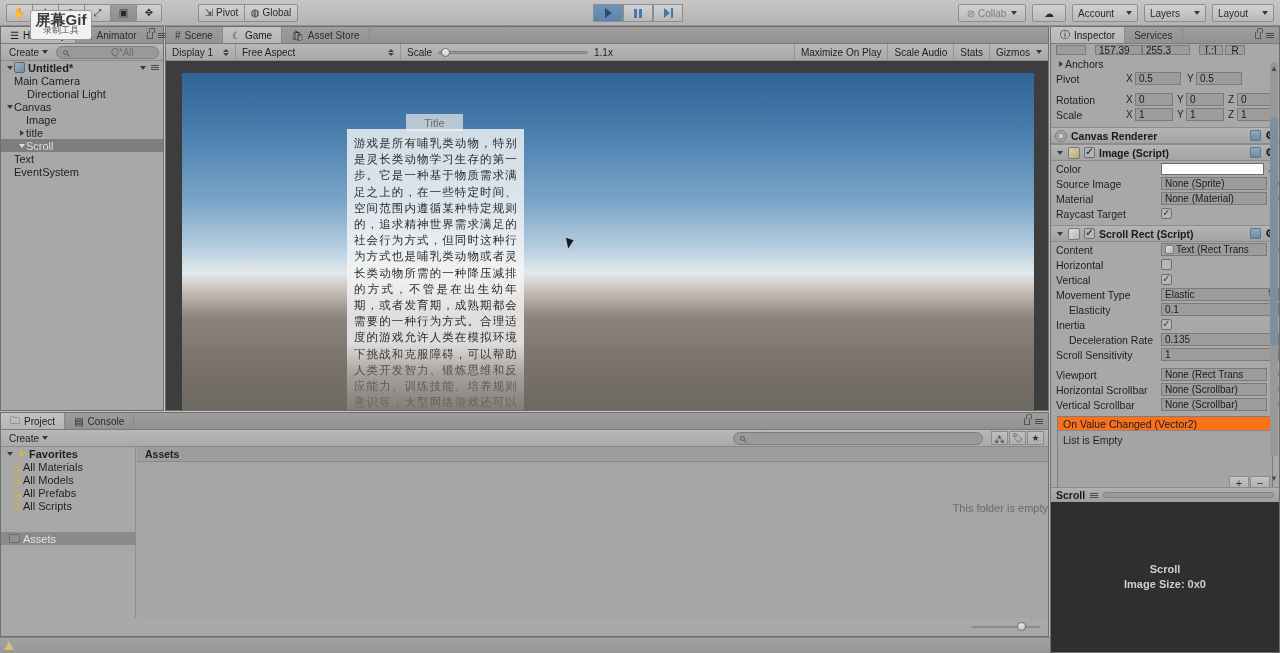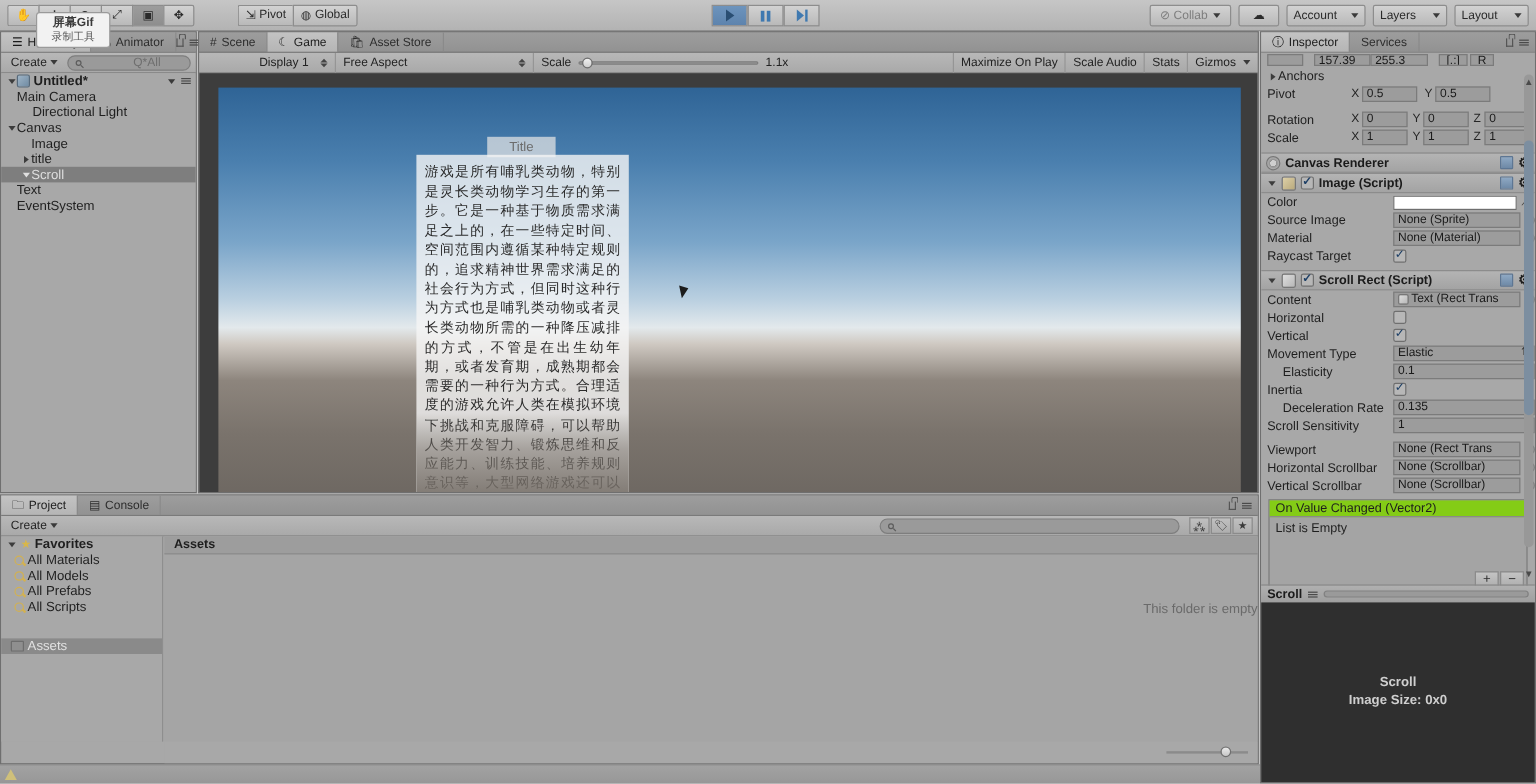--- a/index.html
+++ b/index.html
@@ -97,21 +97,21 @@
   .foldo .ar-d { width:0;height:0;border-left:3.5px solid transparent;border-right:3.5px solid transparent;border-top:4px solid #3c3c3c; }
   .foldo .ar-r { width:0;height:0;border-top:3.5px solid transparent;border-bottom:3.5px solid transparent;border-left:4px solid #3c3c3c; }
   .hrow.sel .foldo .ar-d { border-top-color:#e0e0e0; }
   .cubeico { width:11px;height:11px;flex:none;margin-right:3px;border-radius:2px;
     background:linear-gradient(135deg,#9fb4c6,#6f8ba3); border:1px solid #566a7c; }
 
   
   #gameview { left:165px; top:26px; width:884px; height:385px; background:#8c8c8c; }
   .g-toolbar {
     height:17px; background:linear-gradient(#b8b8b8,#a9a9a9);
-    border-bottom:1px solid #8a8a8a; display:flex; align-items:center; font-size:10px; color:#222;padding-left:44px;
+    border-bottom:1px solid #8a8a8a; display:flex; align-items:center; font-size:10px; color:#222;
   }
   .gt-item { padding:0 6px; height:17px; display:flex; align-items:center; border-right:1px solid #959595; gap:6px; }
   .stepper { display:flex; flex-direction:column; gap:1px; }
   .stepper u { width:0;height:0;border-left:3px solid transparent;border-right:3px solid transparent;border-bottom:3px solid #444; }
   .stepper b { width:0;height:0;border-left:3px solid transparent;border-right:3px solid transparent;border-top:3px solid #444; display:block; }
   .scalebar { position:relative; width:150px; height:3px; background:#9a9a9a; border:1px solid #7d7d7d; border-radius:2px; }
   .scaleknob { position:absolute; left:2px; top:-4px; width:9px; height:9px; border-radius:50%;
     background:linear-gradient(#f0f0f0,#cfcfcf); border:1px solid #6f6f6f; }
   .gt-right { margin-left:auto; display:flex; }
   .gt-right .gt-item { border-left:1px solid #959595; border-right:0; }
@@ -180,21 +180,21 @@
   .ch-ico.circ { border-radius:50%; background:radial-gradient(circle,#cfcfcf 35%,#8e8e8e 36%,#b0b0b0 70%); }
   .ch-ico.scr { background:linear-gradient(135deg,#dedede,#b7b7b7); }
   .ch-right { margin-left:auto; display:flex; gap:4px; align-items:center; }
   .bookico { width:11px;height:11px;border:1px solid #5d7693; background:linear-gradient(#8fa9c4,#6e89a6); border-radius:1px; }
   .swatch { flex:1; height:12px; background:#ffffff; border:1px solid #6e6e6e; }
   .dropper { width:11px; margin-left:4px; color:#333; font-size:10px; }
   .seldrop { position:relative; }
   .seldrop::after { content:"⇅"; position:absolute; right:3px; top:-1px; font-size:9px; color:#333; }
 
   .evtbox { margin:4px 6px 0 6px; border:1px solid #7c7c7c; background:#a4a4a4; }
-  .evt-h { height:14px; background:#84cc16; border-bottom:1px solid #8a8a8a; display:flex; align-items:center; padding-left:5px; font-size:10.5px; }
+  .evt-h { height:14px; background:#f97316; border-bottom:1px solid #8a8a8a; display:flex; align-items:center; padding-left:5px; font-size:10.5px; }
   .evt-b { height:44px; padding:3px 5px; font-size:10.5px; color:#1f1f1f; }
   .evt-f { display:flex; justify-content:flex-end; gap:1px; padding:1px 2px; }
   .evt-f span { width:20px; height:13px; background:linear-gradient(#c4c4c4,#b0b0b0); border:1px solid #8b8b8b;
     display:flex; align-items:center; justify-content:center; font-size:11px; color:#2b2b2b; }
 
   .prevhdr { position:absolute; left:0; right:0; top:460px; height:15px;
     background:linear-gradient(#b0b0b0,#9f9f9f); border-top:1px solid #8a8a8a;
     display:flex; align-items:center; gap:5px; padding:0 5px; font-size:10.5px; font-weight:bold; color:#1c1c1c; }
   .prevbar { flex:1; height:6px; background:#9a9a9a; border:1px solid #818181; border-radius:3px; }
   .preview { position:absolute; left:0; right:0; top:475px; bottom:0;
@@ -236,21 +236,21 @@
                background:linear-gradient(#a2a2a2,#979797); border-top:1px solid #858585;
                display:flex; align-items:center; gap:5px; padding-left:4px; font-size:10.5px; color:#2b2b2b; }
   .warnico { width:0;height:0;border-left:5px solid transparent;border-right:5px solid transparent;
              border-bottom:9px solid #cfc07a; flex:none; }
 
   
   .gifoverlay { position:absolute; left:30px; top:10px; width:62px; height:30px;
     background:#f2f2f2; border:1px solid #9a9a9a; border-radius:3px;
     display:flex; flex-direction:column; align-items:center; justify-content:center;
     font-size:10px; color:#3a3a3a; line-height:10px; overflow:hidden; }
-  .gifoverlay b { font-size:10px; }
+  .gifoverlay b { font-size:15px; }
   .gifoverlay u { text-decoration:none; font-size:9px; color:#555; }
 </style>
 </head>
 <body>
 
 <div id="app">
 
   <div class="toolbar">
     <div class="tgroup" style="margin-left:6px;">
       <div class="tbtn">✋</div>

